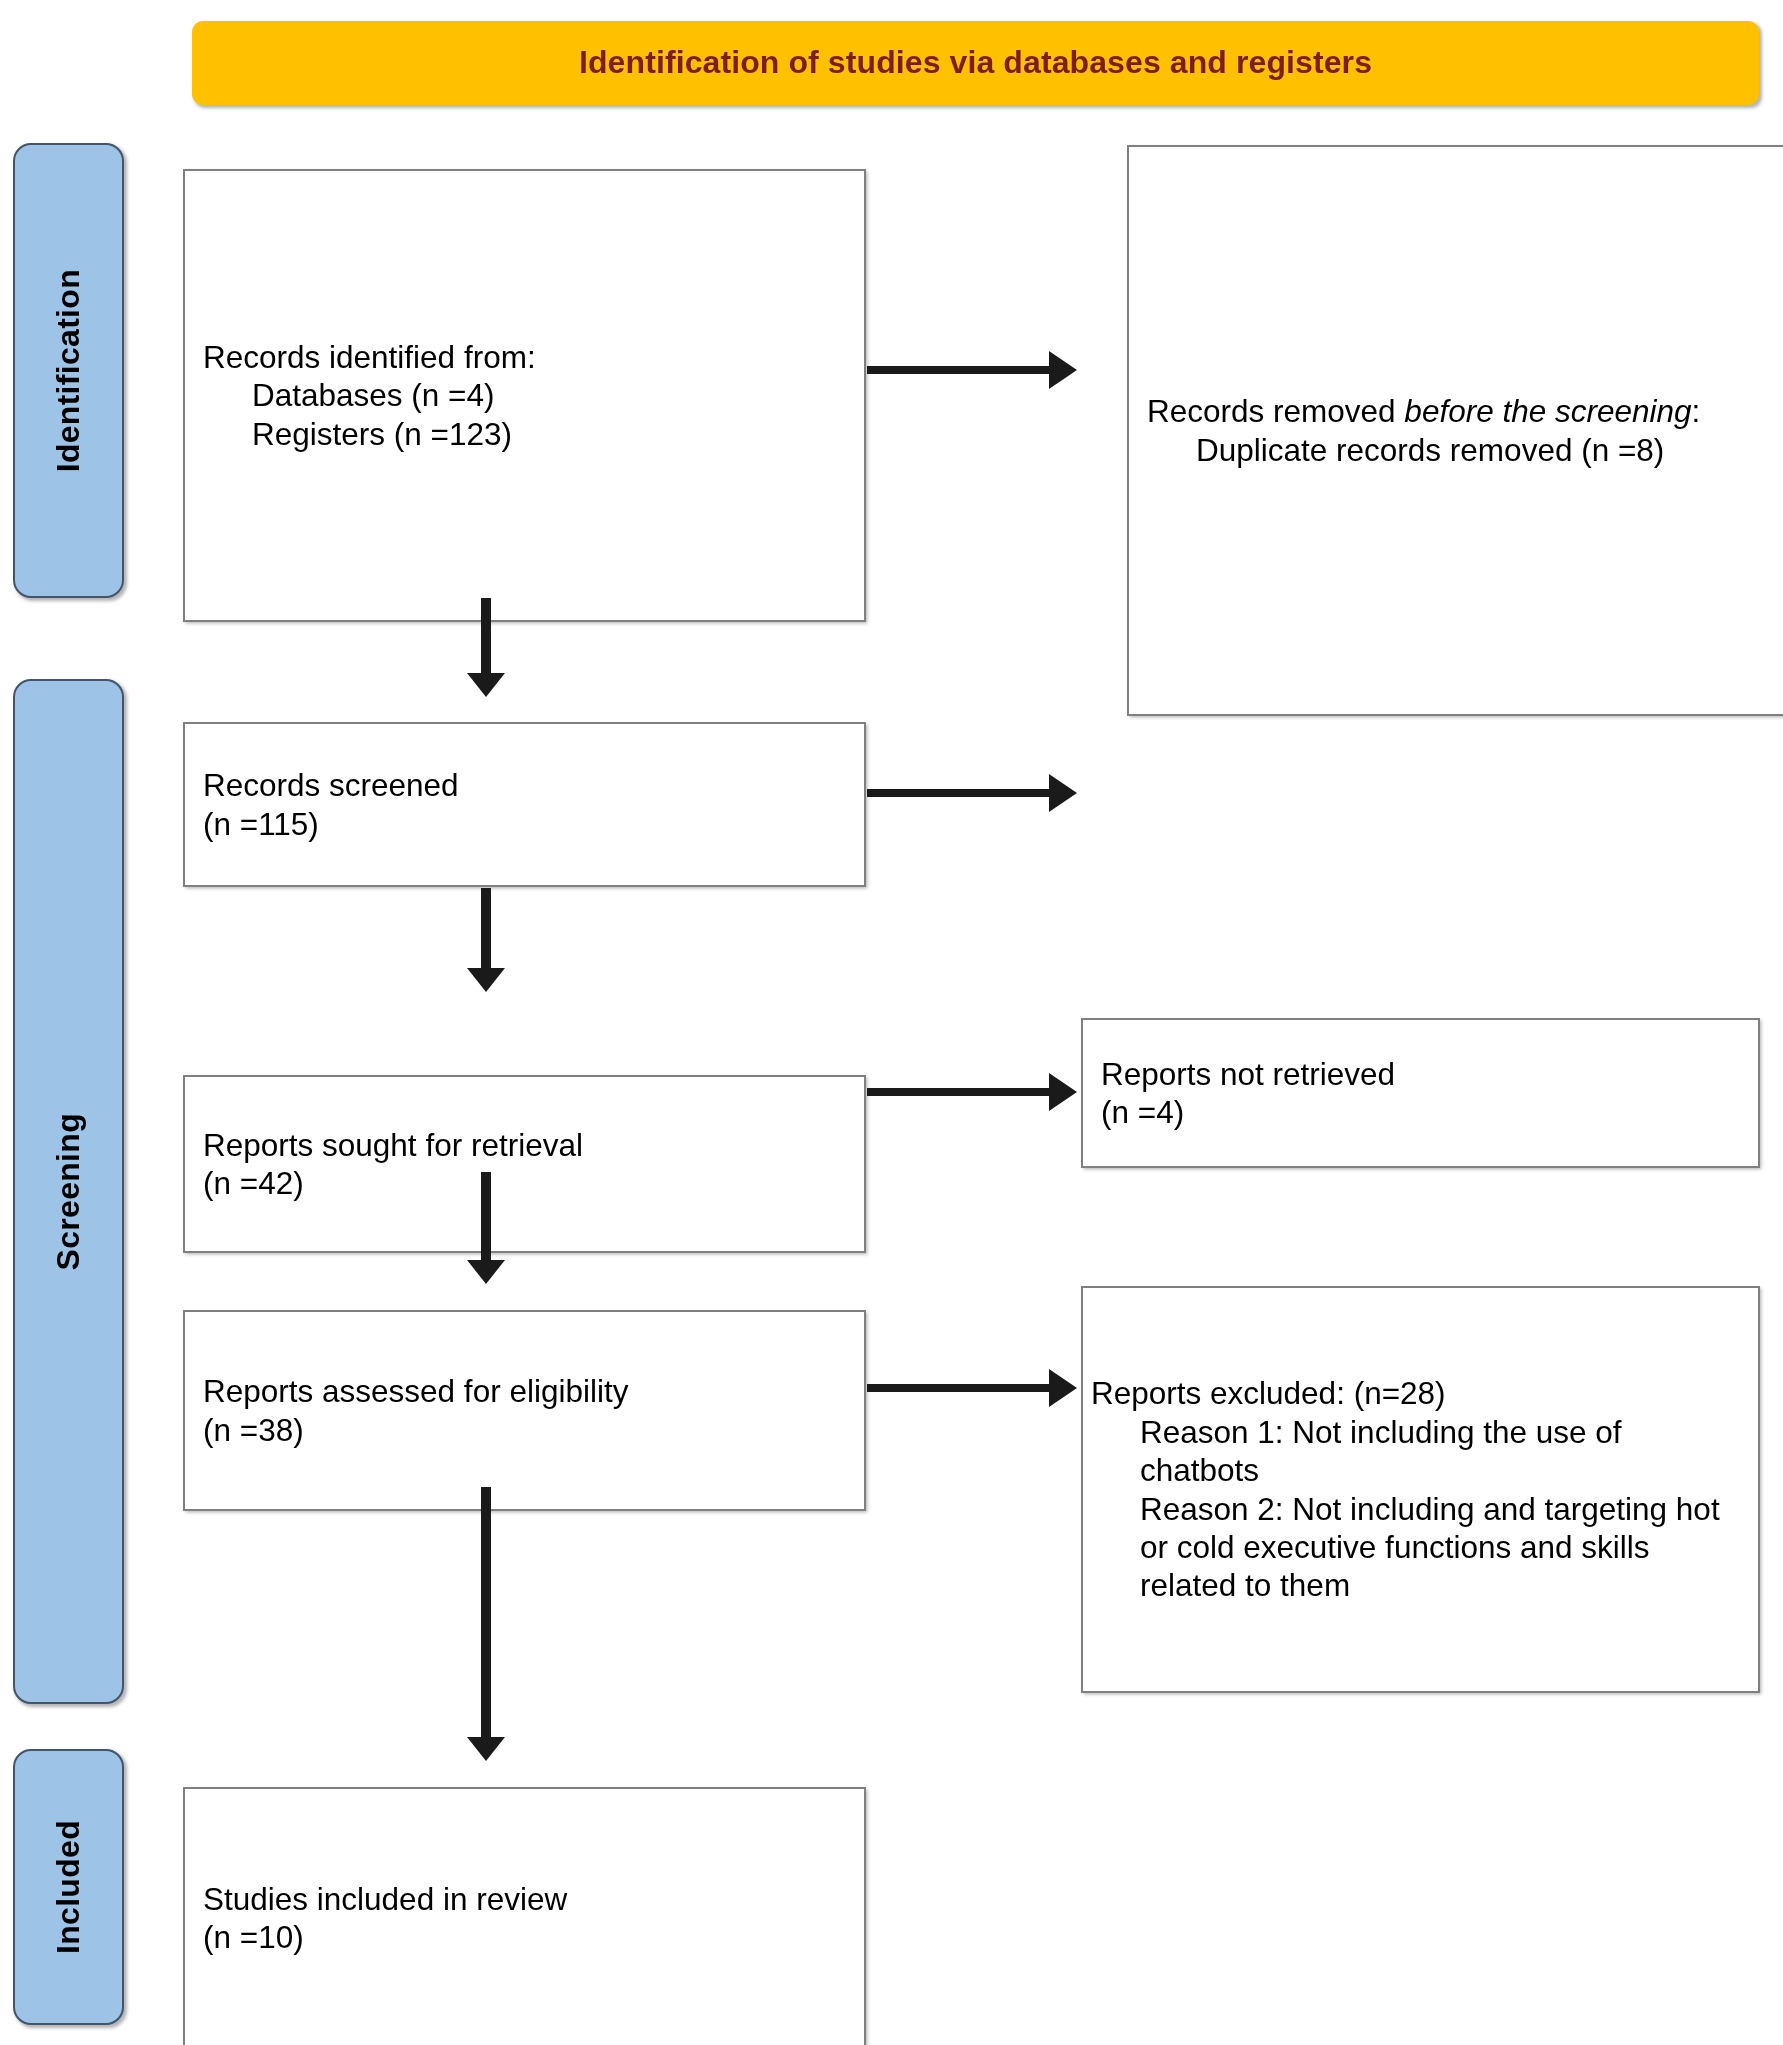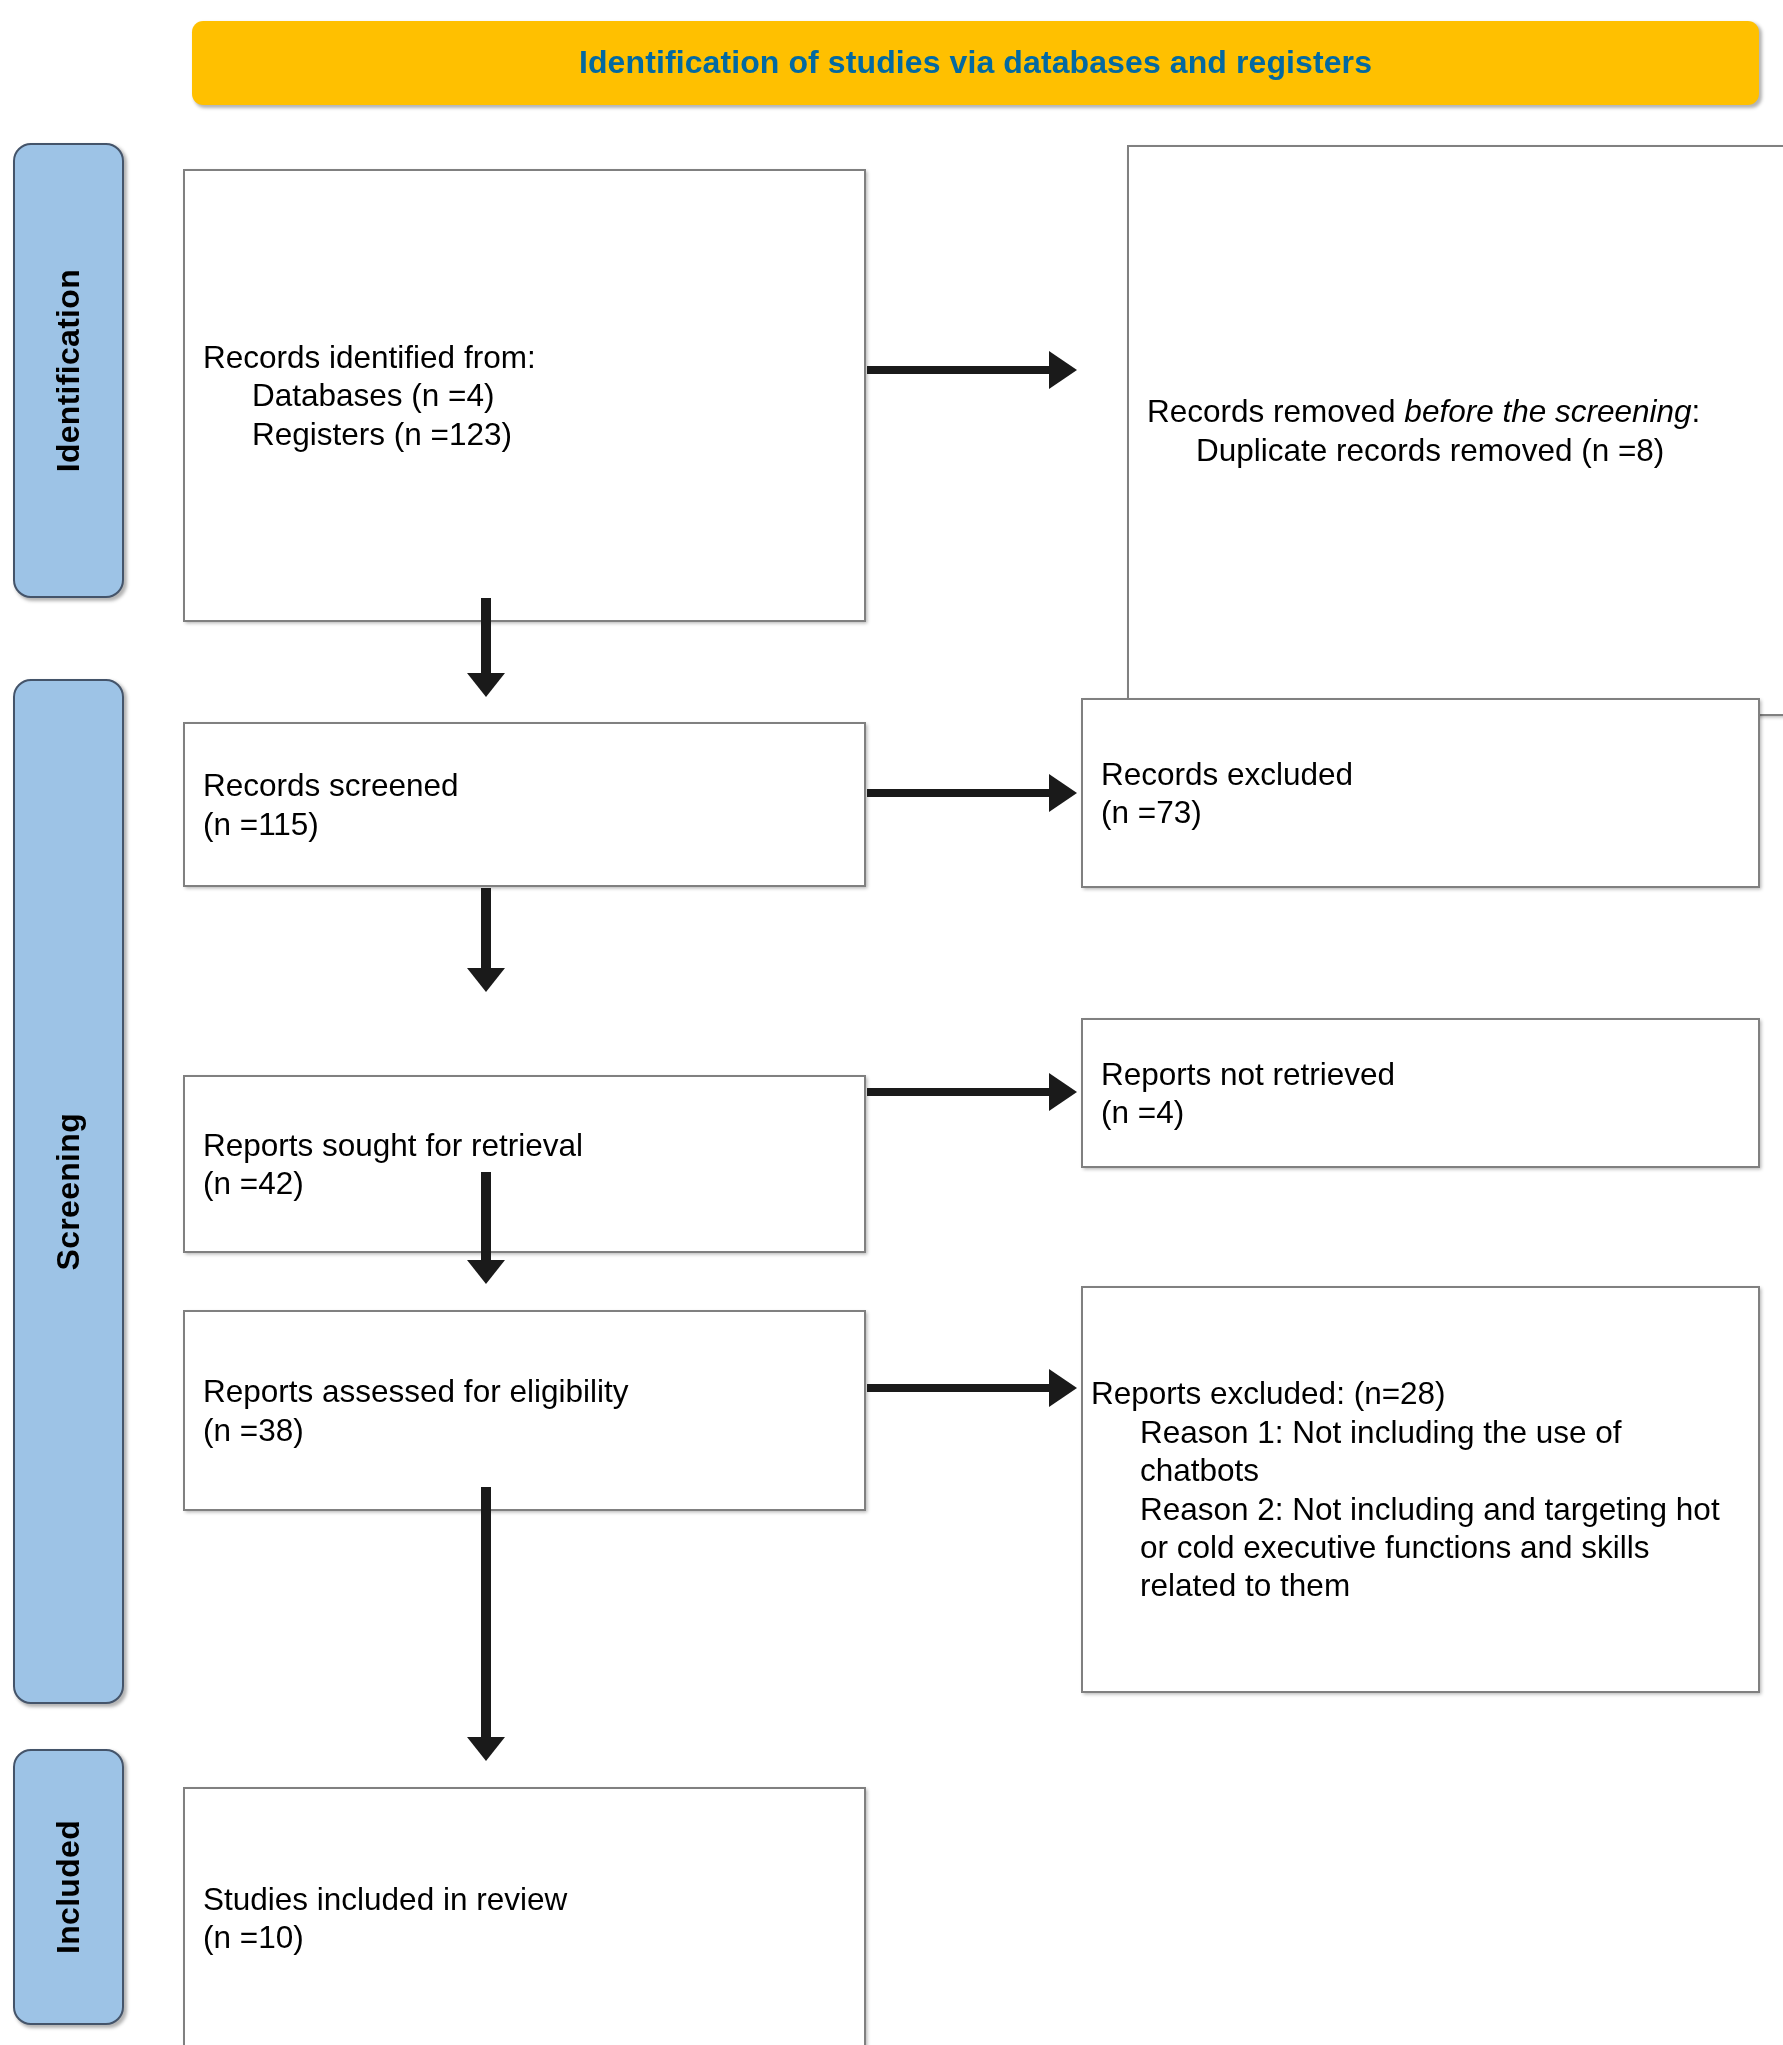--- a/index.html
+++ b/index.html
@@ -31,21 +31,21 @@
     background: #FFC000;
     border-radius: 11.2px;
     box-shadow: 2.1px 2.1px 3.5px rgba(0,0,0,0.30);
     display: flex;
     align-items: center;
     justify-content: center;
   }
   .banner-text {
     font-size: 32px;
     font-weight: bold;
-    color: #0369a1;
+    color: #7f1d1d;
     letter-spacing: 0.1px;
     text-align: center;
     line-height: 1.1;
   }
 
   
   .stage {
     position: absolute;
     left: 12.6px;
     width: 111px;
@@ -179,24 +179,20 @@
   <div class="box col-right" id="box-removed">
     <div class="box-line"><span>Records removed </span><span class="ital">before the screening</span><span>:</span></div>
     <div class="box-line indent">Duplicate records removed (n =8)</div>
   </div>
 
   <div class="box col-left" id="box-screened">
     <div class="box-line">Records screened</div>
     <div class="box-line">(n =115)</div>
   </div>
 
-  <div class="box col-right" id="box-excluded">
-    <div class="box-line">Records excluded</div>
-    <div class="box-line">(n =73)</div>
-  </div>
 
   <div class="box col-left" id="box-sought">
     <div class="box-line">Reports sought for retrieval</div>
     <div class="box-line">(n =42)</div>
   </div>
 
   <div class="box col-right" id="box-notretrieved">
     <div class="box-line">Reports not retrieved</div>
     <div class="box-line">(n =4)</div>
   </div>

